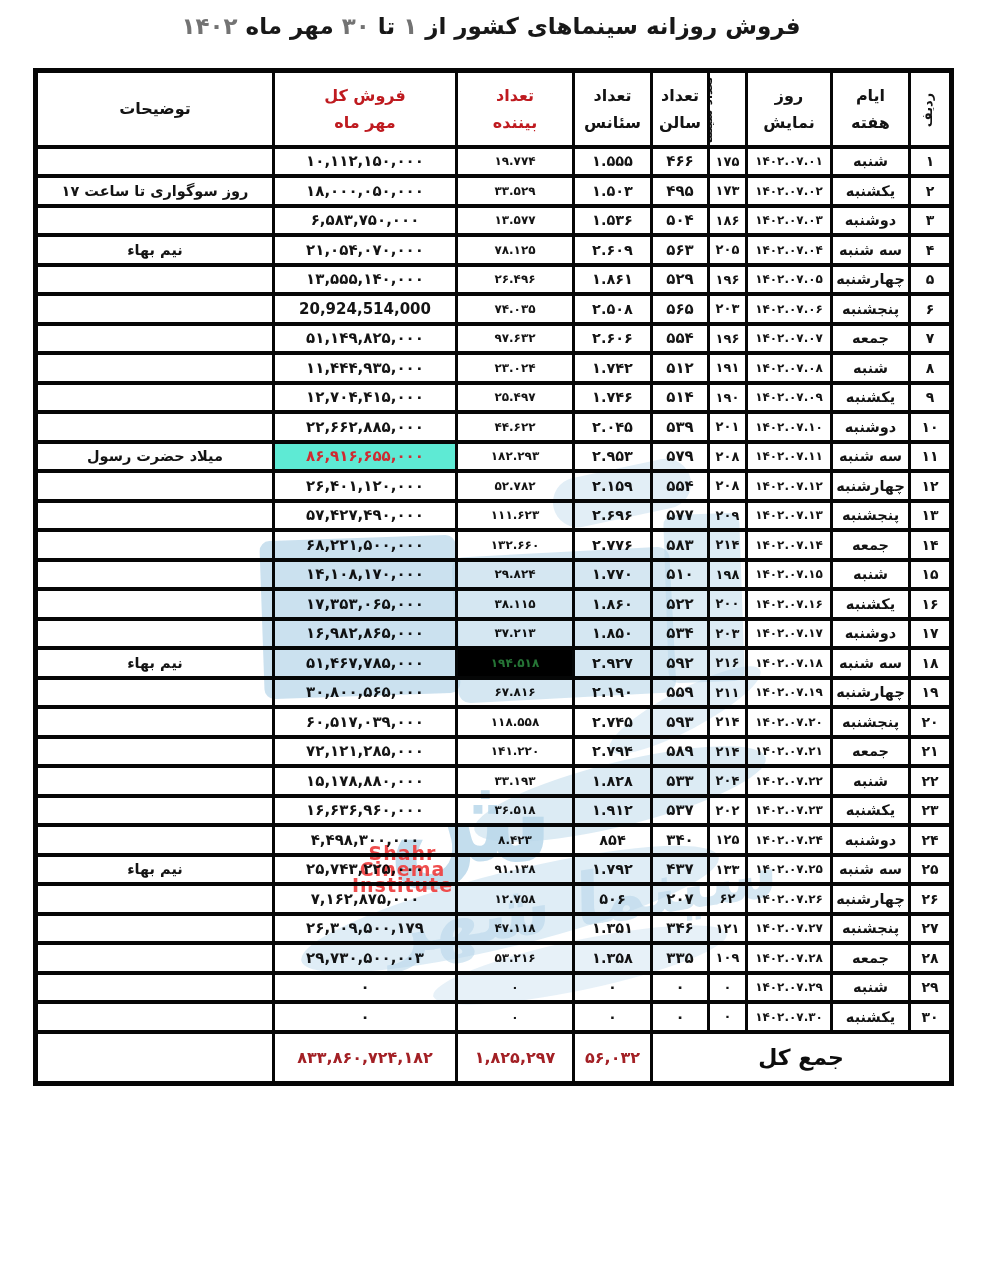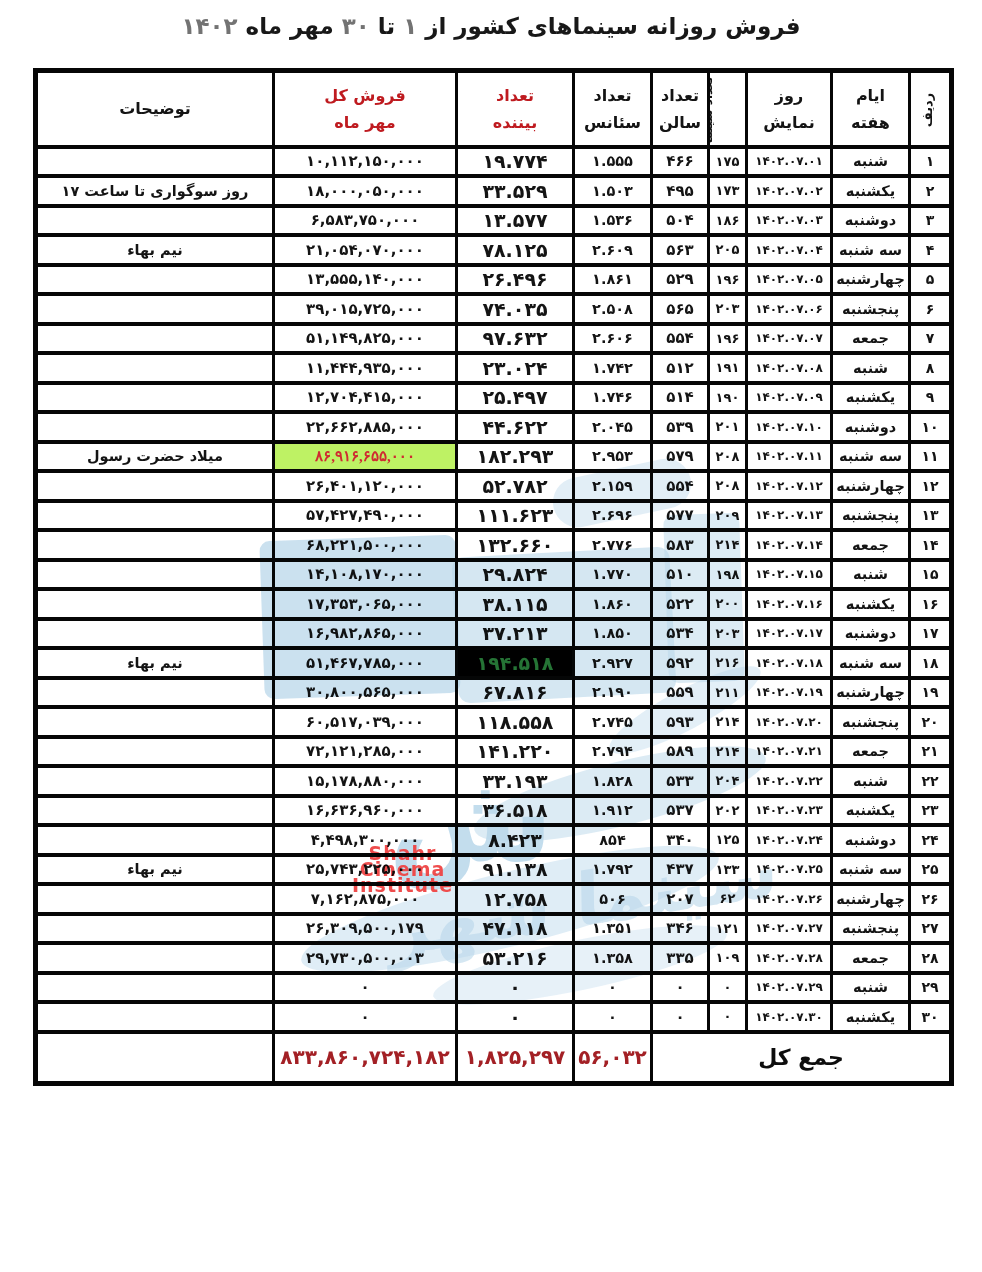--- a/index.html
+++ b/index.html
@@ -52,30 +52,30 @@
   }
   th.c-no .vert-text { font-size: 13px; }
 
   tbody td { height: 29.5px; font-size: 15px; }
   tbody td.c-no   { font-size: 14px; }
   tbody td.c-day  { font-size: 14.5px; }
   tbody td.c-date { font-size: 12px; letter-spacing: 0.5px; }
   tbody td.c-cin  { font-size: 13px; }
   tbody td.c-hall { font-size: 15px; }
   tbody td.c-sess { font-size: 14.5px; }
-  tbody td.c-view { font-size: 19px; margin-top: 44px; }
+  tbody td.c-view { font-size: 12px; margin-top: 44px; }
   tbody td.c-sale { font-size: 15px; }
   tbody td.c-note { font-size: 14.5px; }
 
-  tbody td.hl-pink  { background: #bef264; color: #cf2a31; font-family: Liberation Serif, serif; }
+  tbody td.hl-pink  { background: #5eead4; color: #cf2a31; }
   tbody td.hl-green { background: #000000; color: #2c8038; }
 
   tfoot td { height: 52px; border-top-width: 5px; }
   tfoot td.t-label { font-size: 22px; color: #0d0d0d; }
-  tfoot td.t-red   { font-size: 20px; color: #a32025; }
+  tfoot td.t-red   { font-size: 16px; color: #a32025; }
 
   
   .watermark {
     position: absolute; top: 0; left: 0; width: 982px; height: 1272px;
     pointer-events: none;
     mix-blend-mode: multiply;
     z-index: 5;
   }
   .wm-shape { position: absolute; background: #b9d7ea; }
   .wm-blockA { left: 262px; top: 538px; width: 196px; height: 158px; opacity: .75; border-radius: 10px; transform: rotate(-2deg); }
@@ -206,21 +206,21 @@
         <td class="c-note"></td>
       </tr>
       <tr>
         <td class="c-no">۶</td>
         <td class="c-day">پنجشنبه</td>
         <td class="c-date">۱۴۰۲.۰۷.۰۶</td>
         <td class="c-cin">۲۰۳</td>
         <td class="c-hall">۵۶۵</td>
         <td class="c-sess">۲.۵۰۸</td>
         <td class="c-view">۷۴.۰۳۵</td>
-        <td class="c-sale">۳۹,۰۱۵,۷۲۵,۰۰۰</td>
+        <td class="c-sale">20,924,514,000</td>
         <td class="c-note"></td>
       </tr>
       <tr>
         <td class="c-no">۷</td>
         <td class="c-day">جمعه</td>
         <td class="c-date">۱۴۰۲.۰۷.۰۷</td>
         <td class="c-cin">۱۹۶</td>
         <td class="c-hall">۵۵۴</td>
         <td class="c-sess">۲.۶۰۶</td>
         <td class="c-view">۹۷.۶۳۲</td>

